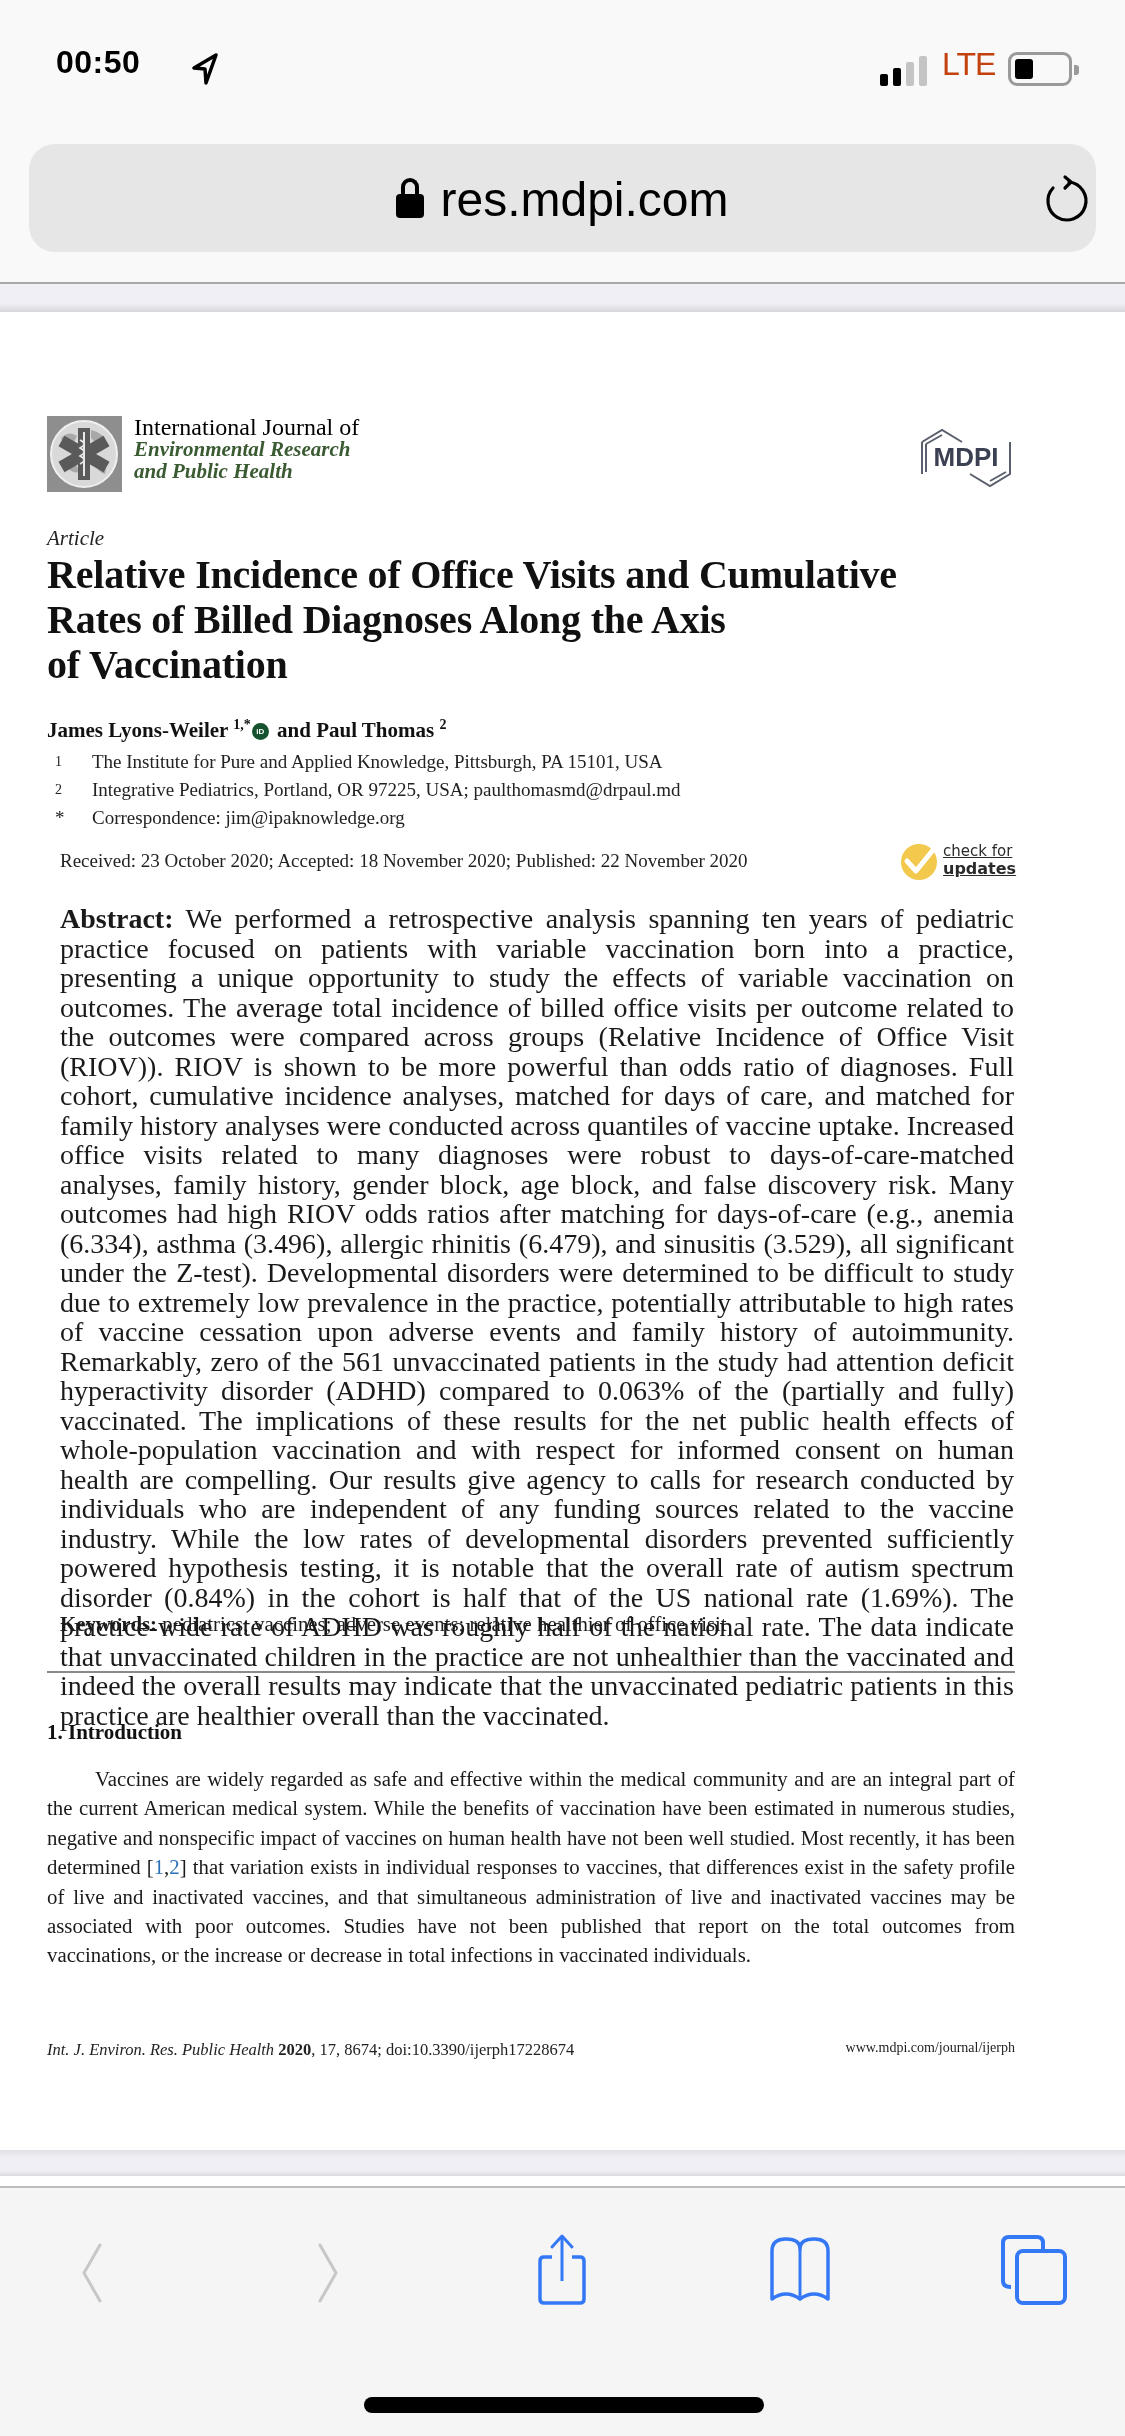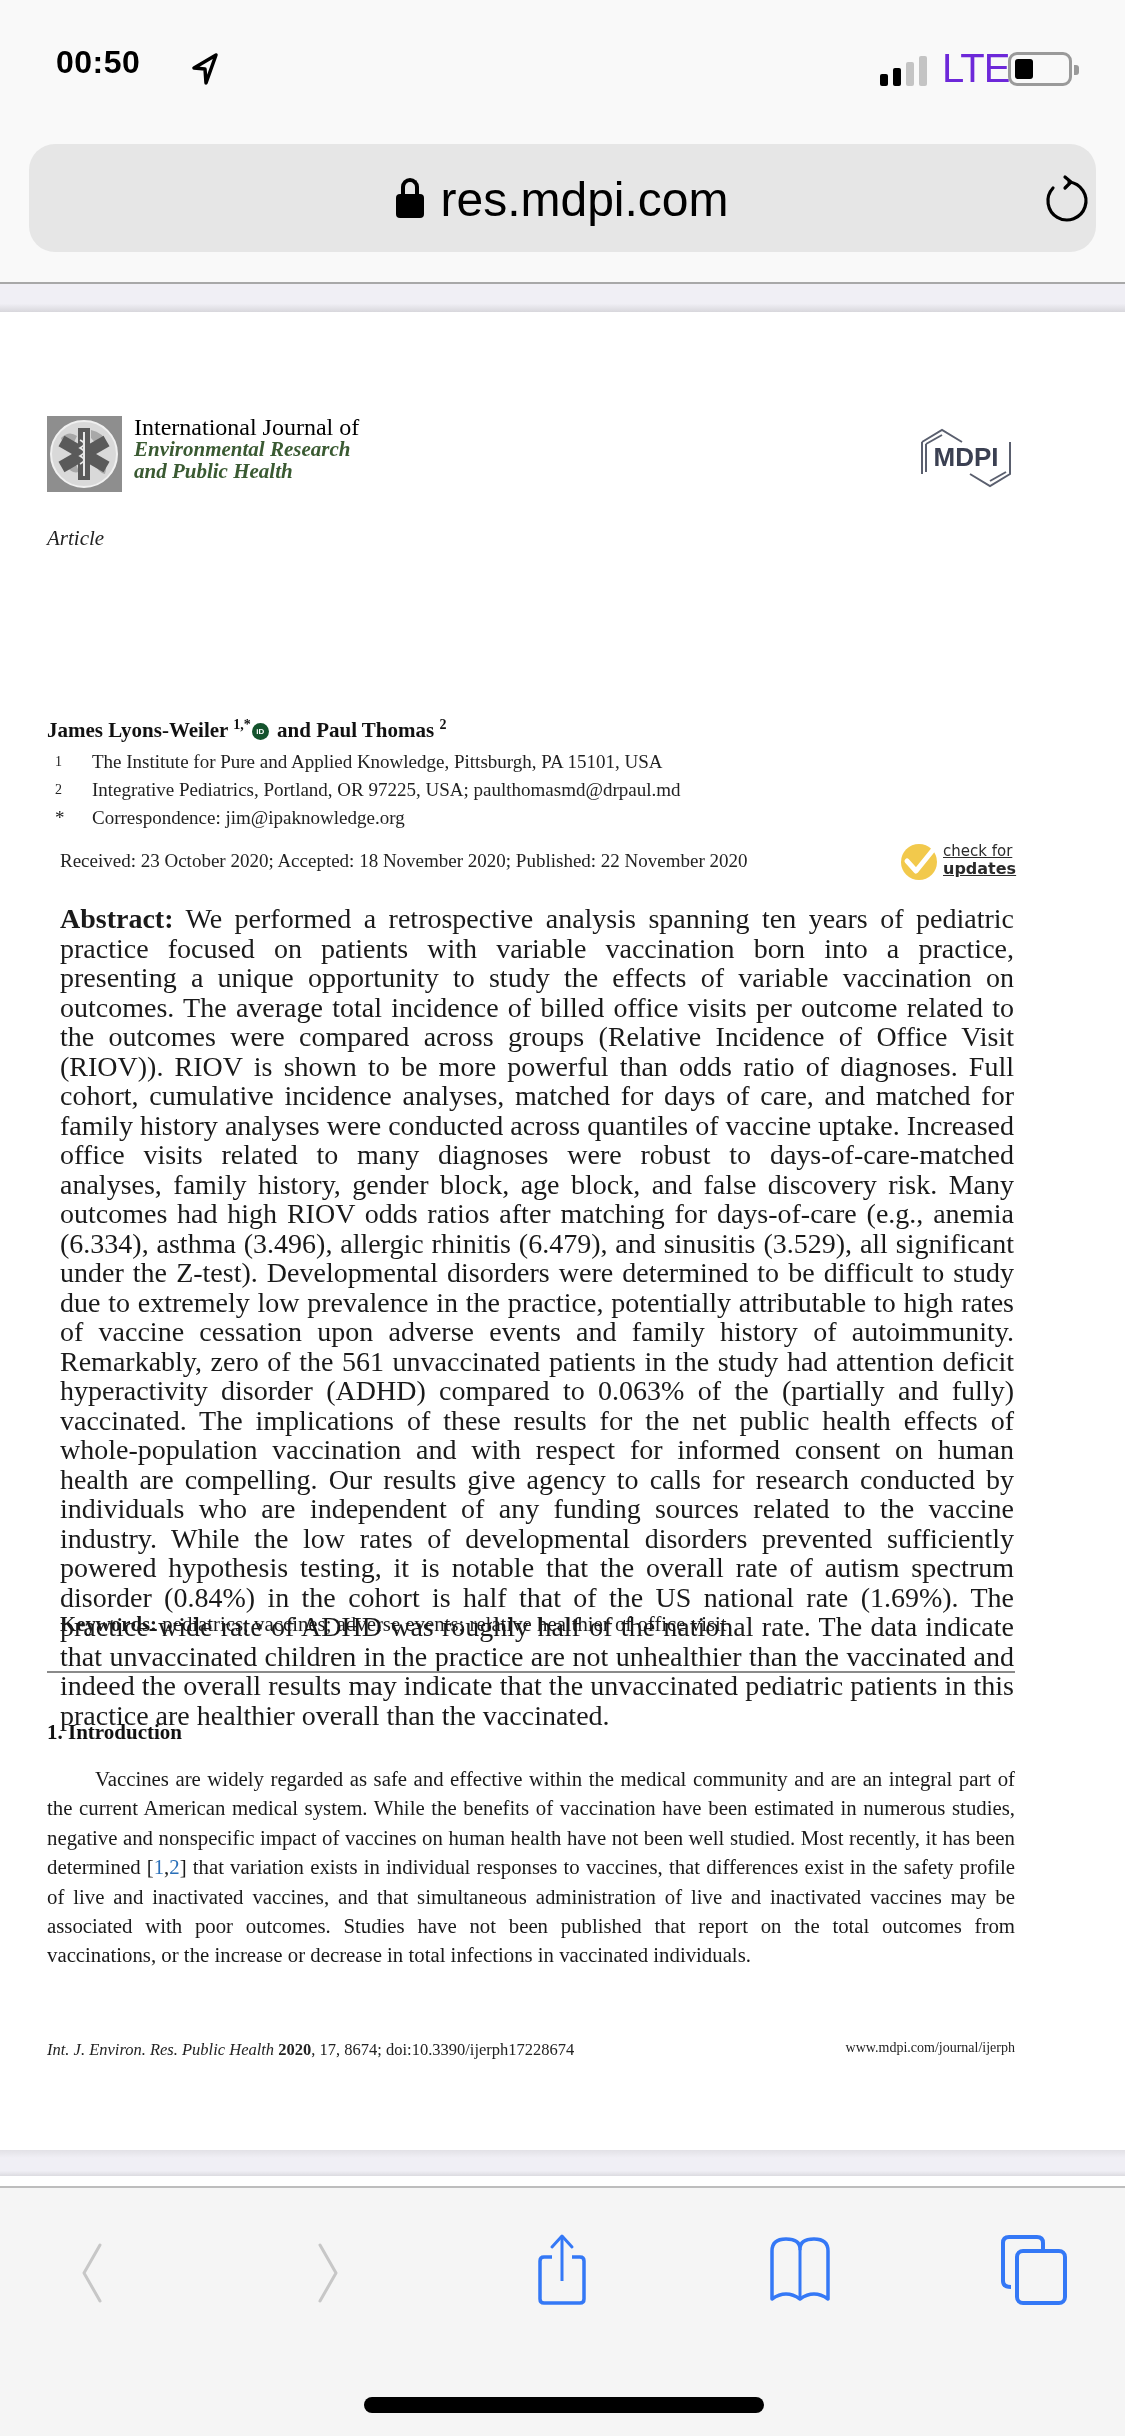--- a/index.html
+++ b/index.html
@@ -6,21 +6,21 @@
   html, body { width: 1125px; height: 2436px; overflow: hidden; background: #f9f9f9; }
   body { position: relative; font-family: "Liberation Serif", serif; color: #1a1a1a; }
 
   
   .status-bar { position: absolute; top: 0; left: 0; width: 1125px; height: 140px; background: #f9f9f9; }
   .status-time { position: absolute; left: 56px; top: 44px; font-family: Liberation Sans, sans-serif; font-size: 32px; font-weight: 700; letter-spacing: 0.5px; color: #000; }
   .loc-arrow { position: absolute; left: 190px; top: 52px; width: 30px; height: 34px; }
   .signal { position: absolute; left: 880px; top: 56px; width: 56px; height: 30px; }
   .signal span { position: absolute; bottom: 0; width: 8px; border-radius: 2px; background: #000; }
   .signal span.dim { background: #c4c4c4; }
-  .lte { position: absolute; left: 942px; top: 46px; font-family: "Liberation Sans", sans-serif; font-size: 40px; color: #6d28d9; letter-spacing: -1px; }
+  .lte { position: absolute; left: 942px; top: 46px; font-family: "Liberation Sans", sans-serif; font-size: 32px; color: #c2410c; letter-spacing: -1px; }
   .battery { position: absolute; left: 1008px; top: 52px; width: 64px; height: 34px; border: 3px solid #9a9a9a; border-radius: 9px; }
   .battery .level { position: absolute; left: 4px; top: 4px; width: 18px; height: 20px; background: #000; border-radius: 3px; }
   .battery .nub { position: absolute; right: -10px; top: 10px; width: 5px; height: 10px; background: #9a9a9a; border-radius: 0 3px 3px 0; }
 
   
   .address-bar { position: absolute; left: 29px; top: 144px; width: 1067px; height: 108px; background: #e6e6e6; border-radius: 26px; }
   .address-center { position: absolute; left: 0; right: 0; top: 28px; text-align: center; font-family: "Liberation Sans", sans-serif; font-size: 48px; color: #000; }
   .lock-icon { display: inline-block; width: 28px; height: 40px; vertical-align: -2px; margin-right: 16px; position: relative; }
   .lock-icon .shackle { position: absolute; left: 5px; top: 0; width: 18px; height: 20px; border: 4px solid #000; border-bottom: none; border-radius: 9px 9px 0 0; }
   .lock-icon .body { position: absolute; left: 0; top: 16px; width: 28px; height: 24px; background: #000; border-radius: 4px; }
@@ -141,20 +141,25 @@
     <path d="M4 16 L4 48 M8 18 L8 46" stroke="#5a5f6e" stroke-width="2" fill="none"></path>
     <path d="M4 16 L24 4 L44 16" stroke="#5a5f6e" stroke-width="2" fill="none"></path>
     <path d="M8 18 L24 9" stroke="#5a5f6e" stroke-width="2" fill="none"></path>
     <path d="M92 16 L92 48 L72 60 L52 48" stroke="#5a5f6e" stroke-width="2" fill="none"></path>
     <path d="M88 46 L72 55" stroke="#5a5f6e" stroke-width="2" fill="none"></path>
     <text x="48" y="40" text-anchor="middle" font-family="Liberation Sans, sans-serif" font-weight="700" font-size="26" fill="#3b4052">MDPI</text>
   </svg>
 
   <div class="article-type">Article</div>
 
+  <h1 class="title">
+    <span>Relative Incidence of Office Visits and Cumulative</span><br>
+    <span>Rates of Billed Diagnoses Along the Axis</span><br>
+    <span>of Vaccination</span>
+  </h1>
 
   <div class="authors">
     <span>James Lyons-Weiler</span>
     <sup>1,*</sup><span class="orcid-icon">iD</span>
     <span>and</span>
     <span>Paul Thomas</span>
     <sup>2</sup>
   </div>
 
   <div class="affils">

